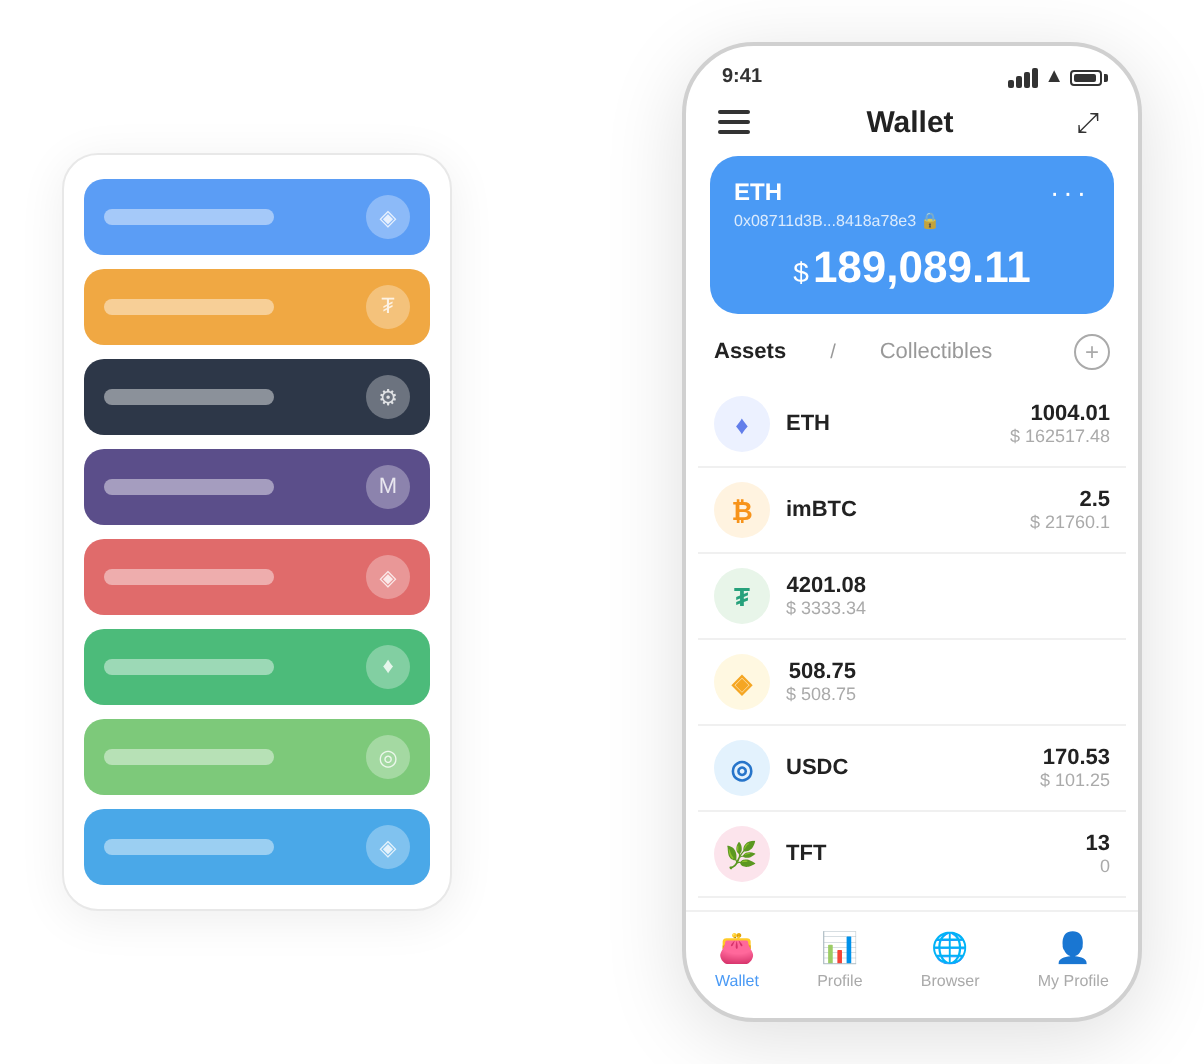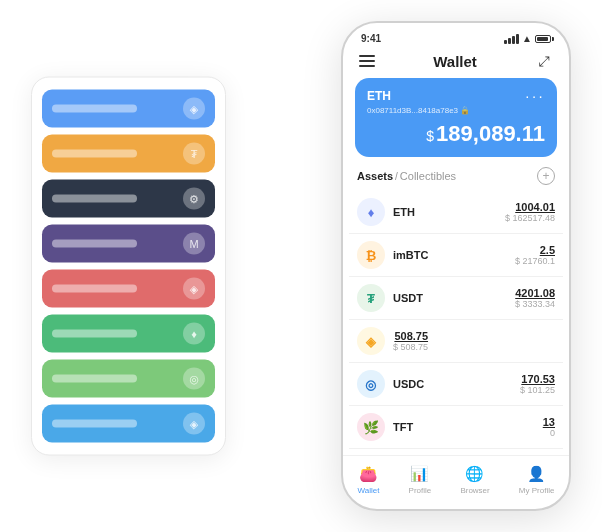--- a/index.html
+++ b/index.html
@@ -199,41 +199,41 @@
 
     .eth-card-addr {
       font-size: 8px;
       color: rgba(255,255,255,0.8);
       margin-bottom: 6px;
     }
 
     .eth-card-balance {
       font-size: 22px;
       font-weight: 700;
-      text-align: right;
+      text-align: center;
     }
 
     .eth-card-balance .dollar-sign {
       font-size: 14px;
       font-weight: 400;
       margin-right: 2px;
     }
 
     
     .assets-header {
       display: flex;
       align-items: center;
       justify-content: space-between;
       padding: 10px 14px 6px;
     }
 
     .assets-tabs {
       display: flex;
       align-items: center;
-      gap: 2px;
+      gap: 22px;
       font-size: 11px;
     }
 
     .assets-tab-active {
       color: #222;
       font-weight: 600;
     }
 
     .assets-tab-divider {
       color: #999;
@@ -299,21 +299,20 @@
     }
 
     .asset-amounts {
       text-align: right;
     }
 
     .asset-amount {
       font-size: 11px;
       font-weight: 600;
       color: #222;
-      text-decoration: underline;
     }
 
     .asset-usd {
       font-size: 9px;
       color: #aaa;
     }
 
     
     .bottom-nav {
       display: flex;
@@ -451,21 +450,20 @@
         <div class="asset-item">
       <div class="asset-logo logo-imbtc">₿</div>
       <span class="asset-name">imBTC</span>
       <div class="asset-amounts">
         <div class="asset-amount">2.5</div>
         <div class="asset-usd">$ 21760.1</div>
       </div>
     </div>
         <div class="asset-item">
       <div class="asset-logo logo-usdt">₮</div>
-      <span class="asset-name">USDT</span>
       <div class="asset-amounts">
         <div class="asset-amount">4201.08</div>
         <div class="asset-usd">$ 3333.34</div>
       </div>
     </div>
         <div class="asset-item">
       <div class="asset-logo logo-dai">◈</div>
       <div class="asset-amounts">
         <div class="asset-amount">508.75</div>
         <div class="asset-usd">$ 508.75</div>

